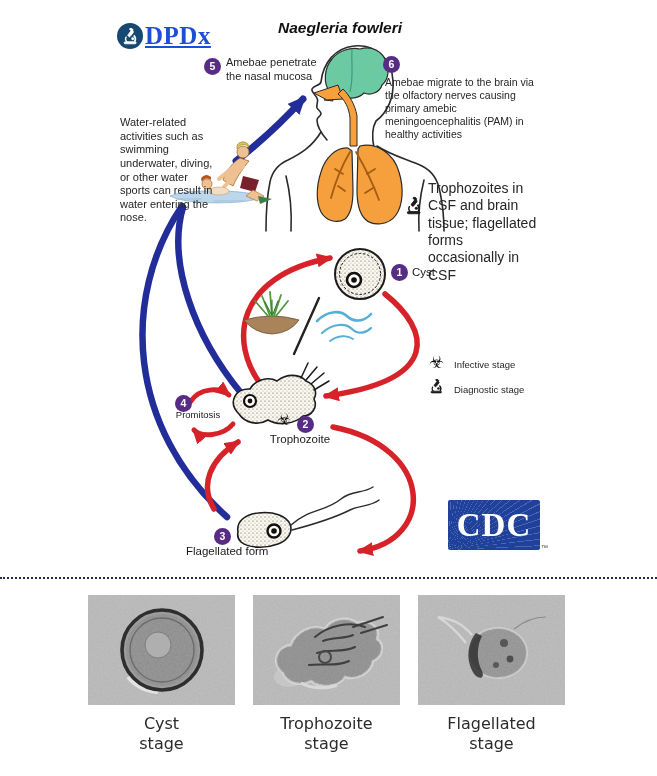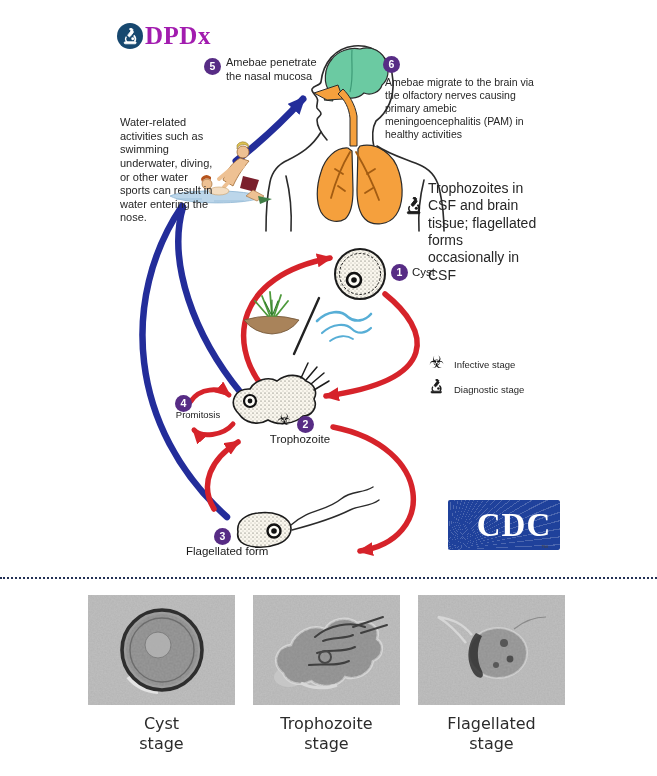--- a/index.html
+++ b/index.html
@@ -4,38 +4,38 @@
 <style>
   html,body{margin:0;padding:0;background:#fff;}
   .canvas{position:relative;width:657px;height:776px;background:#fff;overflow:hidden;
           font-family:"Liberation Sans",sans-serif;color:#1c1c1c;}
   .abs{position:absolute;}
   svg{display:block;}
   
   .dpdx{left:117px;top:22px;display:flex;align-items:center;gap:2px;}
   .dpdx-circle{width:26px;height:26px;border-radius:50%;background:#17486f;display:flex;
                align-items:center;justify-content:center;color:#fff;}
-  .dpdx-text{font-family:"Liberation Serif",serif;font-weight:700;font-size:25px;color:#a21caf;letter-spacing:.5px;}
+  .dpdx-text{font-family:"Liberation Serif",serif;font-weight:700;font-size:25px;color:#1d4ed8;letter-spacing:.5px;text-decoration:underline;}
   .title{left:240px;top:19px;width:200px;text-align:center;font-size:15.5px;font-weight:700;
          font-style:italic;color:#111;}
   
   .num{width:17px;height:17px;border-radius:50%;background:#572c85;color:#fff;
        display:flex;align-items:center;justify-content:center;
        font-size:10.5px;font-weight:700;line-height:1;}
   
   .note{font-size:10.5px;line-height:1.24;color:#262626;}
   .stage-label{font-size:11.5px;color:#1a1a1a;}
   .legend-label{font-size:9.5px;color:#262626;text-align:center;}
   .bio{font-size:17px;line-height:1;color:#111;}
   .scope-icon{color:#1c1c1c;}
   
   .cdc{left:448px;top:500px;width:92px;height:50px;background:#1f419b;border-radius:2px;
        display:flex;align-items:center;justify-content:center;
        background-image:repeating-conic-gradient(from -5deg at 0% 100%,
-         rgba(255,255,255,.20) 0deg .6deg, rgba(255,255,255,0) .6deg 4deg);padding-left:20px;}
+         rgba(255,255,255,.20) 0deg .6deg, rgba(255,255,255,0) .6deg 4deg);}
   .cdc-text{font-family:"Liberation Serif",serif;font-weight:700;font-size:33px;color:#fff;
             letter-spacing:1px;line-height:1;}
   .cdc-tm{left:541px;top:544px;font-size:7px;color:#444;}
   
   .sep{left:0;top:577px;width:657px;border-top:2px dotted #223055;}
   
   .photo{top:595px;width:147px;height:110px;}
   .caption{top:714px;width:147px;text-align:center;
            font-family:"DejaVu Sans",sans-serif;font-size:16px;color:#2b2b2b;line-height:1.25;}
 </style>
@@ -179,20 +179,21 @@
 
   <div class="abs dpdx">
     <span class="dpdx-circle">
       <svg width="17" height="17" viewBox="0 0 20 20">
           <use href="#scope"></use>
         </svg>
     </span>
     <span class="dpdx-text">DPDx</span>
   </div>
 
+  <div class="abs title">Naegleria fowleri</div>
 
   <div class="abs num" style="left:204px;top:58px">5</div>
   <div class="abs note" style="left:226px;top:56px;width:100px;font-size:11px">Amebae penetrate the nasal mucosa</div>
 
   <div class="abs num" style="left:383px;top:56px">6</div>
   <div class="abs note" style="left:385px;top:76px;width:155px">Amebae migrate to the brain via the olfactory nerves causing primary amebic meningoencephalitis (PAM) in healthy activities</div>
 
   <div class="abs note" style="left:120px;top:116px;width:100px;font-size:11px">Water-related activities such as swimming underwater, diving, or other water sports can result in water entering the nose.</div>
 
   <span class="abs scope-icon" style="left:405px;top:197px">

